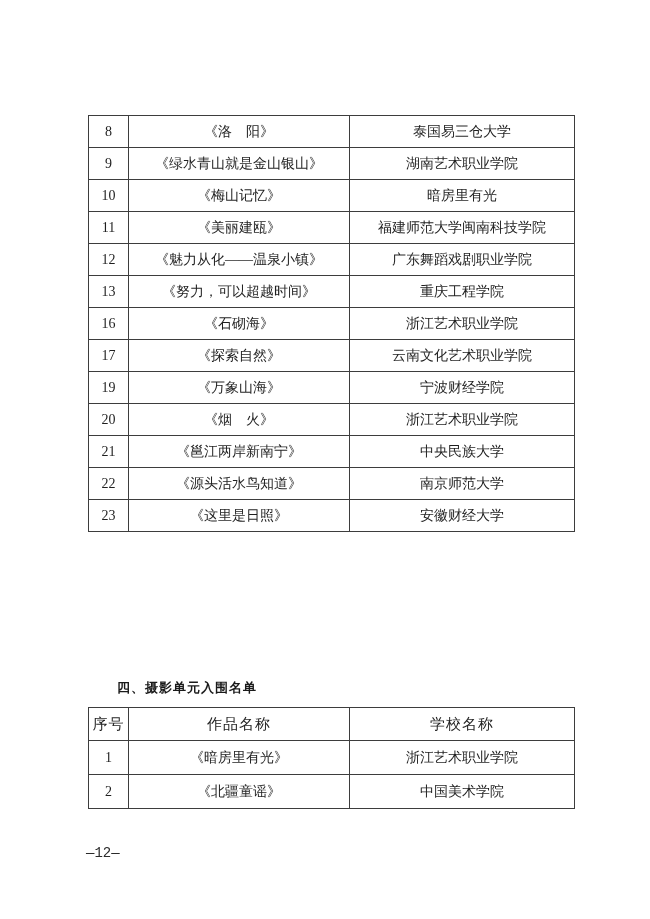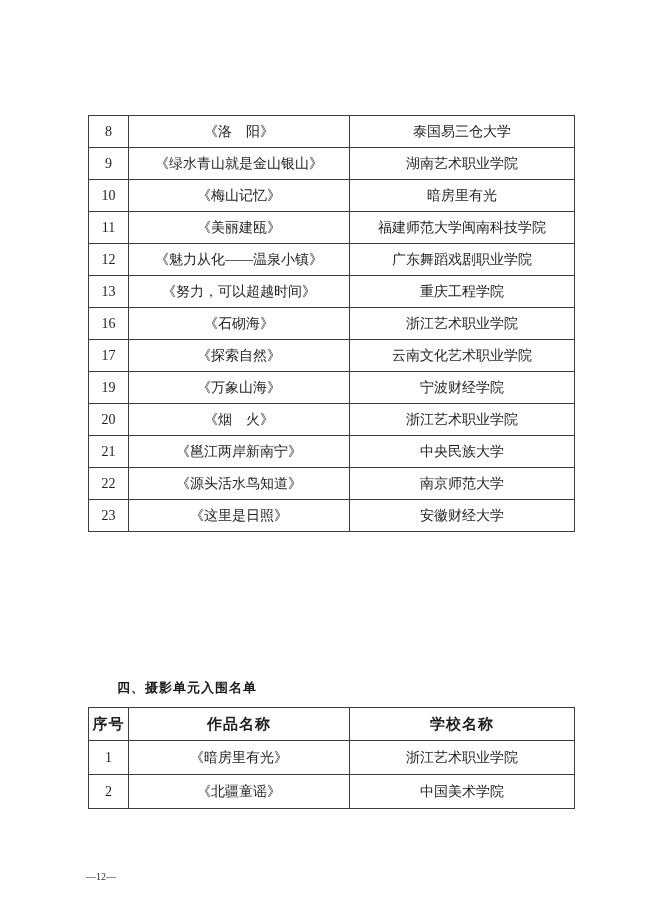--- a/index.html
+++ b/index.html
@@ -31,37 +31,38 @@
   .doc-table td, .doc-table th{
     border:1px solid #3d3d3d;
     text-align:center;
     vertical-align:middle;
     font-size:14px;
     padding:0 2px;
     overflow:hidden;
     white-space:nowrap;
   }
   #table-broadcast td{ height:31px; }
-  #table-photo th{ height:32px; font-size:15px; font-weight:bold; letter-spacing:1px; }
+  #table-photo th{ height:32px; font-size:15px; font-weight:normal; letter-spacing:1px; }
   #table-photo td{ height:33px; }
   .section-heading{
     position:absolute;
     left:117px;
     top:679px;
     font-size:13px;
     font-weight:bold;
     letter-spacing:1px;
     color:#1a1a1a;
   }
   .page-number{
     position:absolute;
     left:86px;
-    top:871px;
-    font-size:10px;
+    top:845px;
+    font-size:14px;
     color:#2a2a2a;
+    font-family:Liberation Mono, monospace;
   }
 </style>
 </head>
 <body>
 
 <div class="page">
 
   <table class="doc-table" id="table-broadcast">
     <colgroup>
       <col class="c-no">

